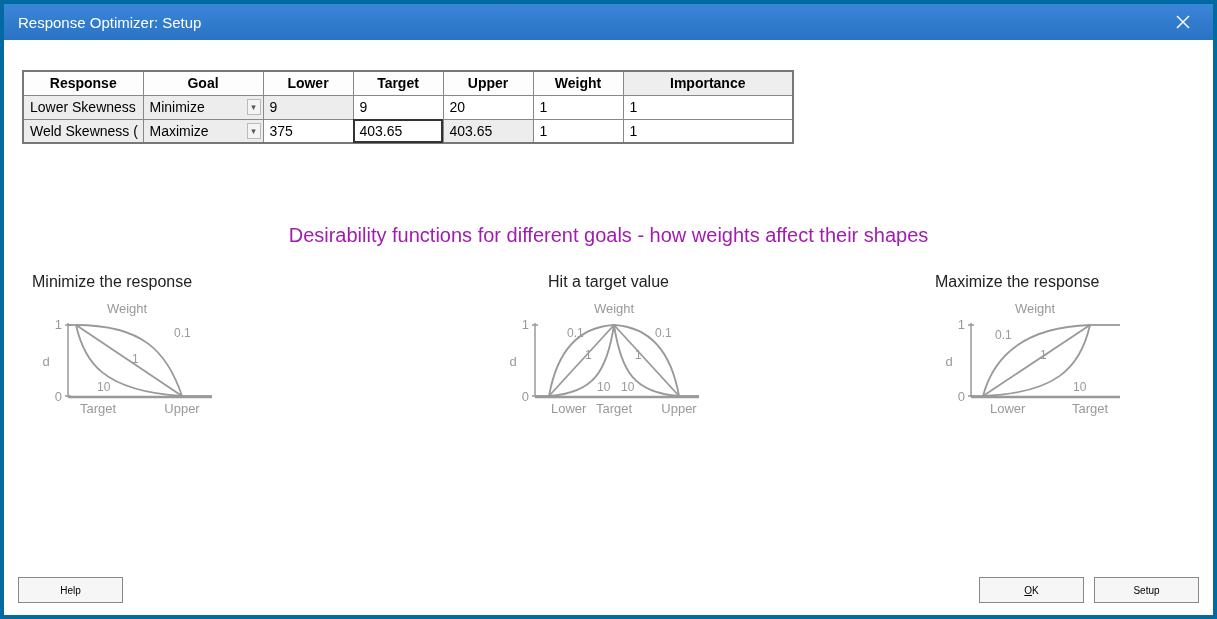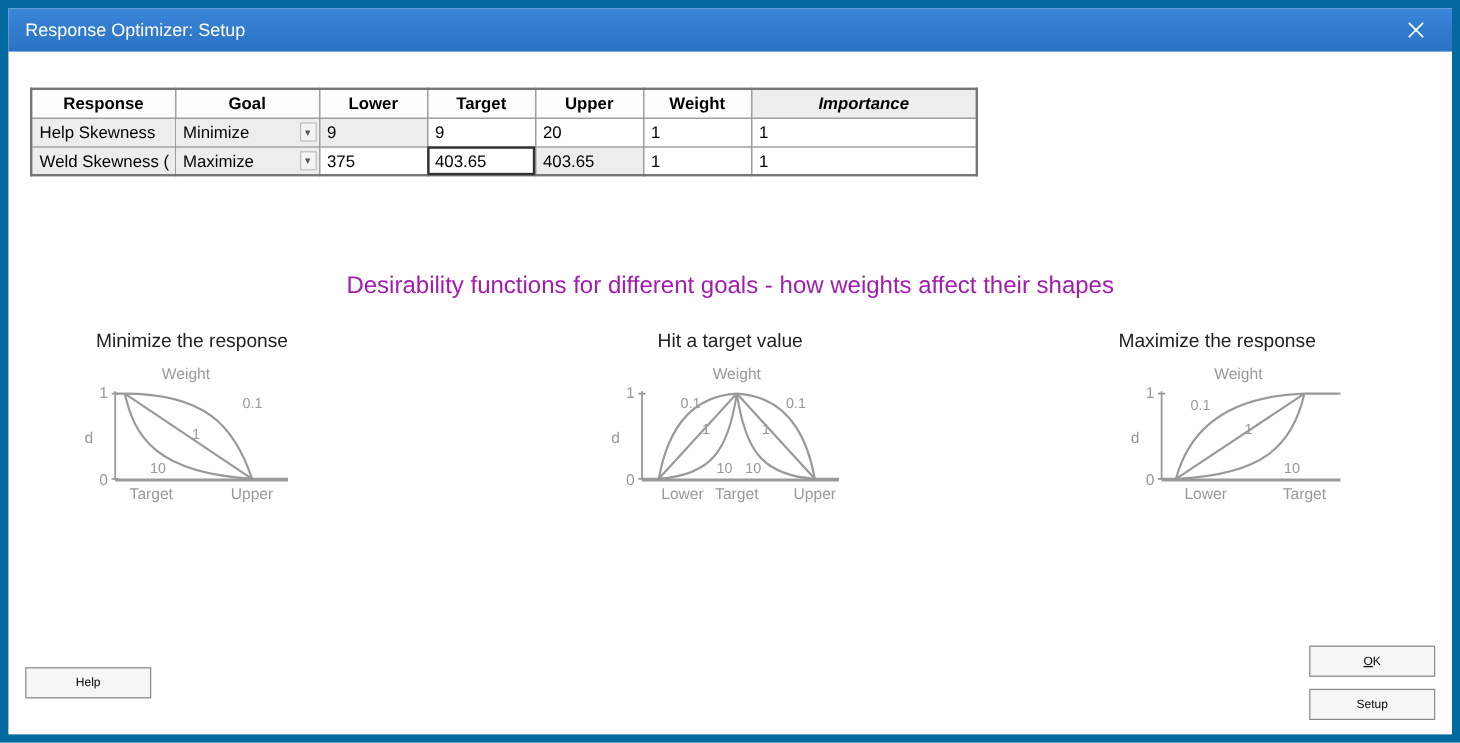--- a/index.html
+++ b/index.html
@@ -5,21 +5,21 @@
     * { box-sizing: border-box; margin: 0; padding: 0; }
     body {
       font-family: "Segoe UI", Tahoma, sans-serif;
       font-size: 14px;
       background: #fff;
       overflow: hidden;
     }
     .window {
       width: 1217px;
       height: 619px;
-      border: 7px solid #0369a1;
+      border: 4px solid #0369a1;
       display: flex;
       flex-direction: column;
       background: #fff;
     }
     .titlebar {
       height: 36px;
       background: linear-gradient(#3a86d8, #2a72c4);
       color: #fff;
       display: flex;
       align-items: center;
@@ -63,21 +63,21 @@
       text-align: center;
       font-weight: 600;
       background: #fdfdfd;
     }
     .col-response { width: 120px; }
     .col-goal { width: 120px; }
     .col-lower { width: 90px; }
     .col-target { width: 90px; }
     .col-upper { width: 90px; }
     .col-weight { width: 90px; }
-    .col-importance { width: 188px; background: #eee !important; font-style: italic; }
+    .col-importance { width: 170px; background: #eee !important; }
     .tbl td.readonly { background: #ededed; }
     .tbl td.editable { background: #fff; }
     .tbl td.selected { outline: 2px solid #333; outline-offset: -2px; background: #fff; }
     .goal-cell {
       position: relative;
       padding-right: 18px;
     }
     .goal-cell .dd {
       position: absolute;
       right: 2px; top: 50%;
@@ -103,21 +103,21 @@
     .charts-row {
       width: 100%;
       display: flex;
       justify-content: space-between;
       padding: 0 10px;
     }
     .chart-block {
       width: 250px;
       display: flex;
       flex-direction: column;
-      align-items: center;
+      align-items: flex-start;
     }
     .chart-block.center { align-items: center; }
     .chart-block.right { align-items: flex-start; }
     .chart-title {
       font-size: 16px;
       color: #222;
       margin-bottom: 10px;
     }
     .chart-svg { color: #999; }
     .axis-label, .tick, .curve-label {
@@ -136,21 +136,21 @@
       min-width: 105px;
       height: 26px;
       border: 1px solid #888;
       background: #f6f6f6;
       font-size: 10px;
       cursor: pointer;
       padding: 0 8px;
       font-family: inherit;
     }
     .btn .ul { text-decoration: underline; }
-    .btn-group { display: flex; gap: 10px; flex-direction: column; }
+    .btn-group { display: flex; gap: 10px; }
   </style>
 </head>
 <body>
 
 <div class="window">
   <div class="titlebar">
     <span>Response Optimizer: Setup</span>
     <div class="close">
       <svg width="14" height="14" viewBox="0 0 14 14">
           <line x1="1" y1="1" x2="13" y2="13"></line>
@@ -177,21 +177,21 @@
           <th>Goal</th>
           <th>Lower</th>
           <th>Target</th>
           <th>Upper</th>
           <th>Weight</th>
           <th class="col-importance">Importance</th>
         </tr>
       </thead>
       <tbody>
         <tr>
-          <td class="readonly">Help Skewness</td>
+          <td class="readonly">Lower Skewness</td>
           <td class="readonly goal-cell"><span>Minimize</span><span class="dd">▾</span></td>
           <td class="readonly">9</td>
           <td class="editable">9</td>
           <td class="editable">20</td>
           <td class="editable">1</td>
           <td class="editable">1</td>
         </tr>
         <tr>
           <td class="readonly">Weld Skewness (</td>
           <td class="readonly goal-cell"><span>Maximize</span><span class="dd">▾</span></td>

